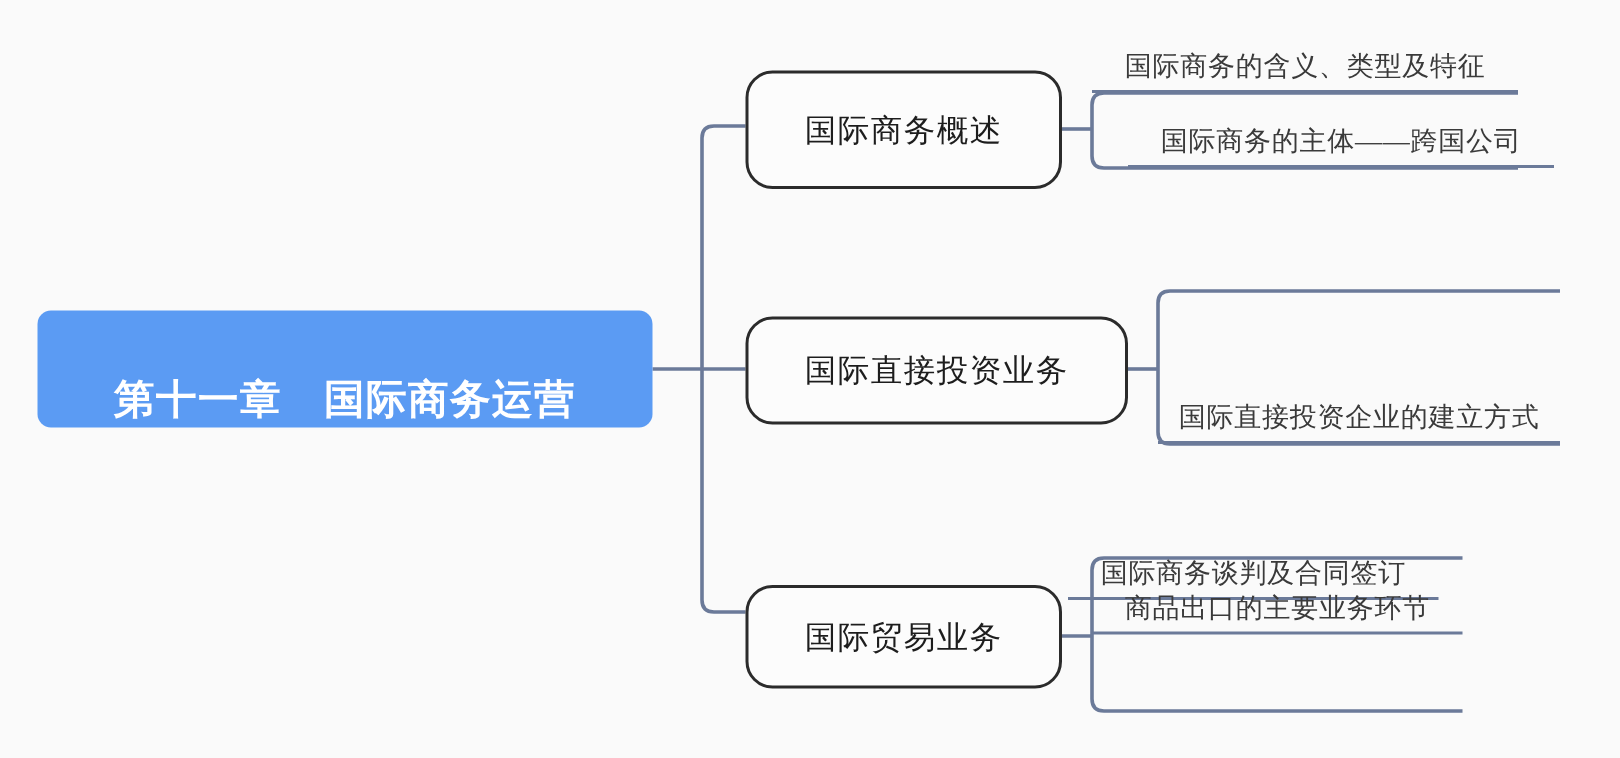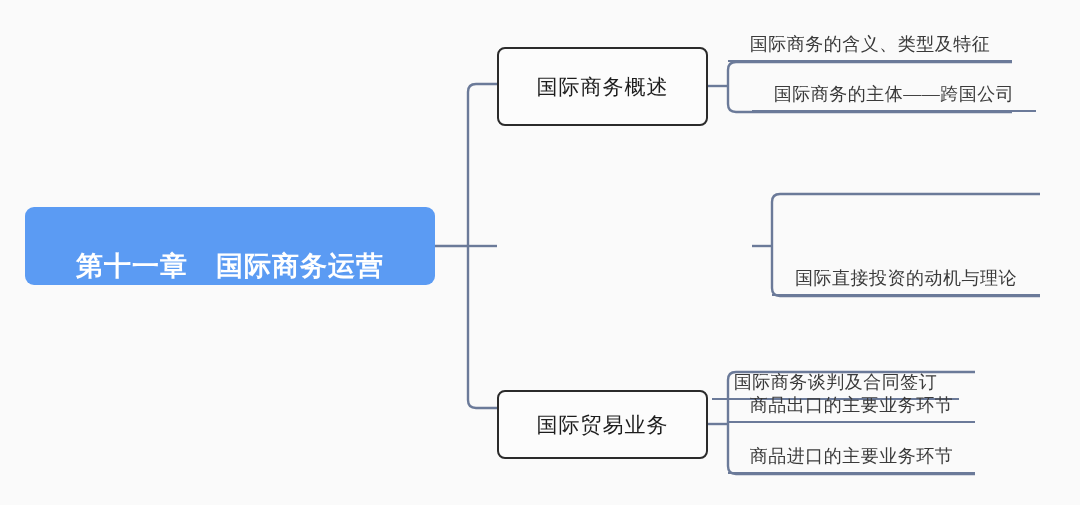--- a/index.html
+++ b/index.html
@@ -39,21 +39,21 @@
     letter-spacing: 1px;
     white-space: pre;
     font-family: "Liberation Serif", "DejaVu Serif", serif;
     margin-top: 40px;
   }
   
   .branch-node {
     position: absolute;
     background: #fcfcfc;
     border: 2.2px solid #2b2b2b;
-    border-radius: 8px;
+    border-radius: 18px;
     display: flex;
     align-items: center;
     justify-content: center;
     box-sizing: border-box;
   }
   .branch-label {
     color: #1d1d1d;
     font-size: 21px;
     letter-spacing: 1px;
     white-space: nowrap;
@@ -118,30 +118,30 @@
   <div class="branch-node" style="left:497px; top:47px; width:211px; height:79px;">
     <span class="branch-label">国际商务概述</span>
   </div>
   <div class="leaf" style="left:728px; top:28px; width:284px; height:34px;">
     <span class="leaf-label">国际商务的含义、类型及特征</span>
   </div>
   <div class="leaf" style="left:728px; top:78px; width:284px; height:34px;margin-left:24px;">
     <span class="leaf-label">国际商务的主体——跨国公司</span>
   </div>
 
+  <div class="branch-node" style="left:497px; top:211px; width:255px; height:72px;">
+    <span class="branch-label">国际直接投资业务</span>
+  </div>
   <div class="leaf" style="left:772px; top:262px; width:268px; height:34px;">
-    <span class="leaf-label">国际直接投资的动机与理论</span>
+    <span class="leaf-label">国际直接投资企业的建立方式</span>
   </div>
 
   <div class="branch-node" style="left:497px; top:390px; width:211px; height:69px;">
     <span class="branch-label">国际贸易业务</span>
   </div>
   <div class="leaf" style="left:712px; top:338px; width:247px; height:34px;margin-top:28px;">
     <span class="leaf-label">国际商务谈判及合同签订</span>
   </div>
   <div class="leaf" style="left:728px; top:389px; width:247px; height:34px;">
     <span class="leaf-label">商品出口的主要业务环节</span>
   </div>
-  <div class="leaf" style="left:728px; top:440px; width:247px; height:34px;">
-    <span class="leaf-label">商品进口的主要业务环节</span>
-  </div>
 
 </div>
 
 </body></html>

